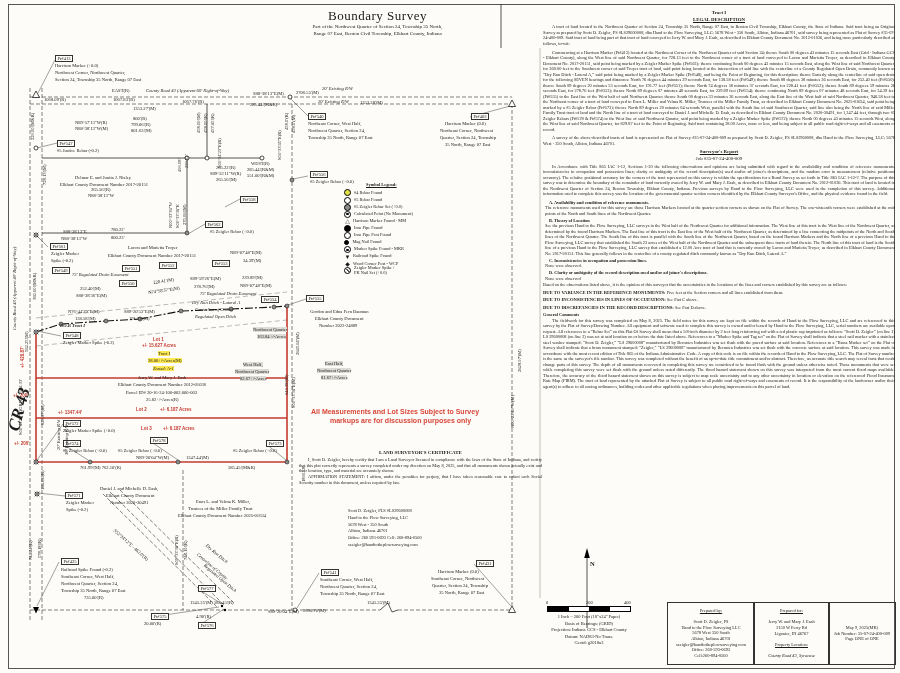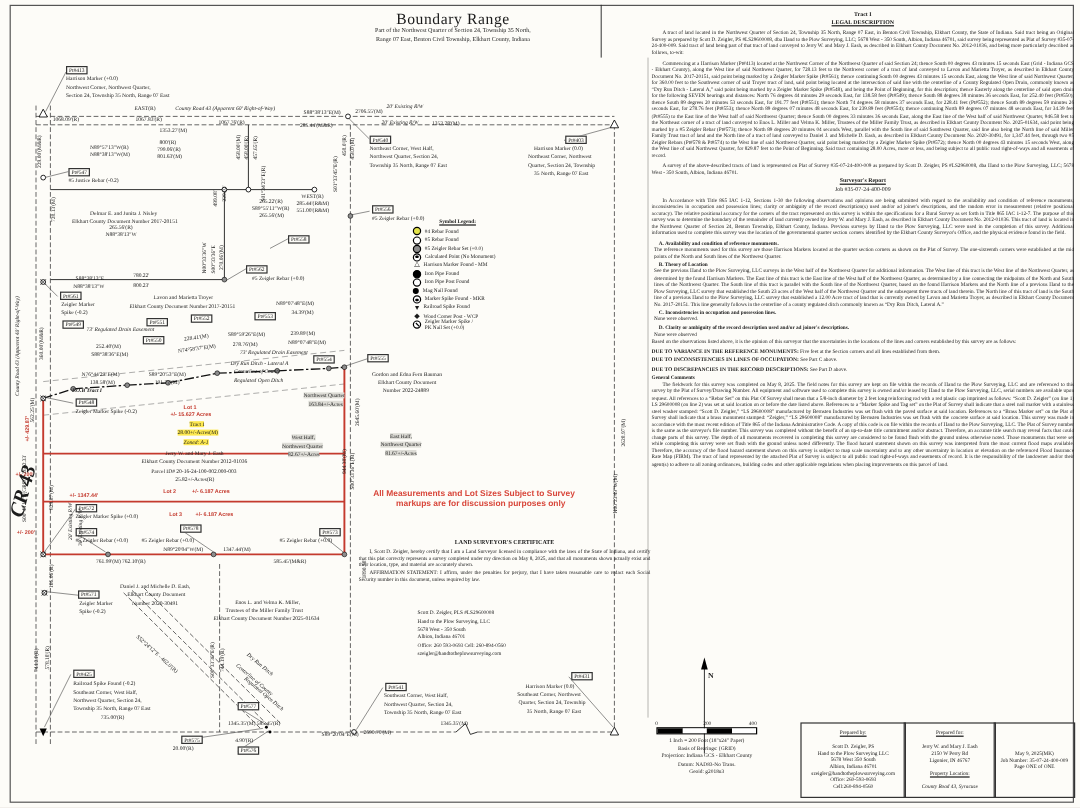--- a/index.html
+++ b/index.html
@@ -357,21 +357,21 @@
       <div class="lbl" style="left: 367px; top: 600px;">1345.35'(M)</div>
       <div class="lbl pbox" style="left: 476px; top: 560px;">Pt#431</div>
       <div class="lbl" style="left: 438px; top: 569px;">Harrison Marker (0.0)</div>
       <div class="lbl" style="left: 431px; top: 576px;">Southeast Corner, Northwest</div>
       <div class="lbl" style="left: 432px; top: 583px;">Quarter, Section 24, Township</div>
       <div class="lbl" style="left: 439px; top: 590px;">35 North, Range 07 East</div>
       <div class="lbl bold" style="left: 590px; top: 560px; font-size: 6.5px;">N</div>
     </div>
 
   <div class="title-block">
-    <div class="title-main">Boundary Range</div>
+    <div class="title-main">Boundary Survey</div>
     <div class="title-sub">Part of the Northwest Quarter of Section 24, Township 35 North,</div>
     <div class="title-sub">Range 07 East, Benton Civil Township, Elkhart County, Indiana</div>
   </div>
 
   <div class="lbl sans bold" style="left:311px;top:408px;font-size:7px;color:#d8463a;">All Measurements and Lot Sizes Subject to Survey</div>
   <div class="lbl sans bold" style="left:330px;top:417px;font-size:7px;color:#d8463a;">markups are for discussion purposes only</div>
 
   <div class="legend">
     <div class="legend-title">Symbol Legend:</div>
     <div id="legend-items">

